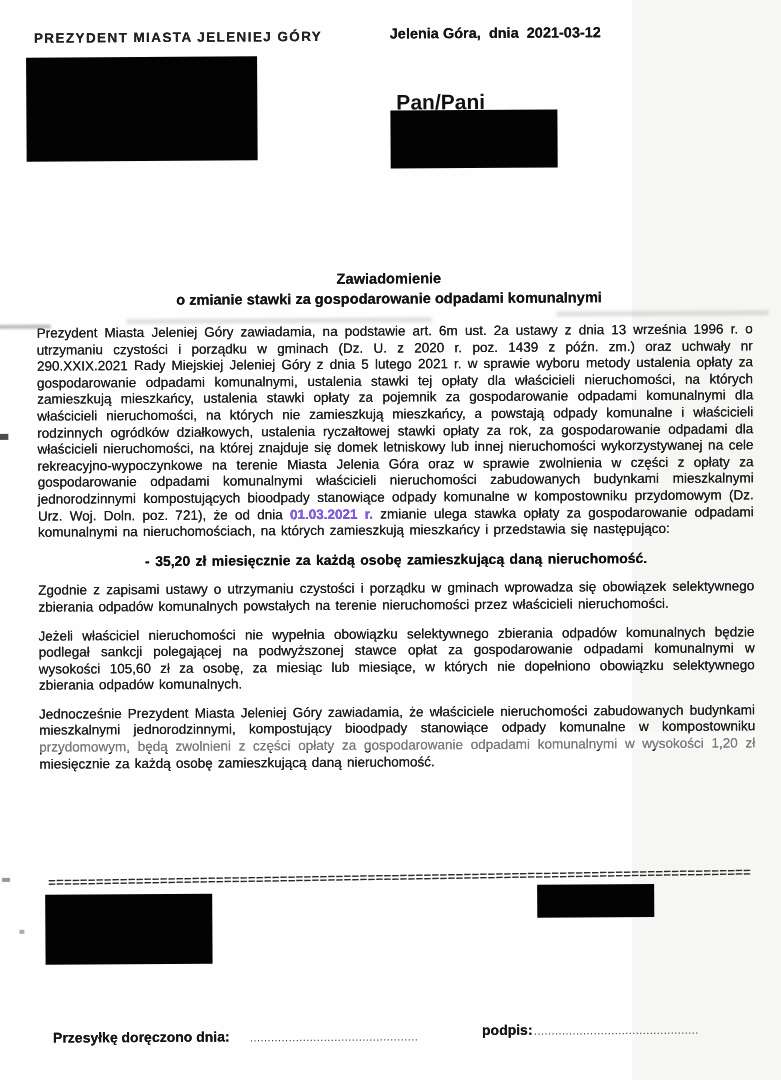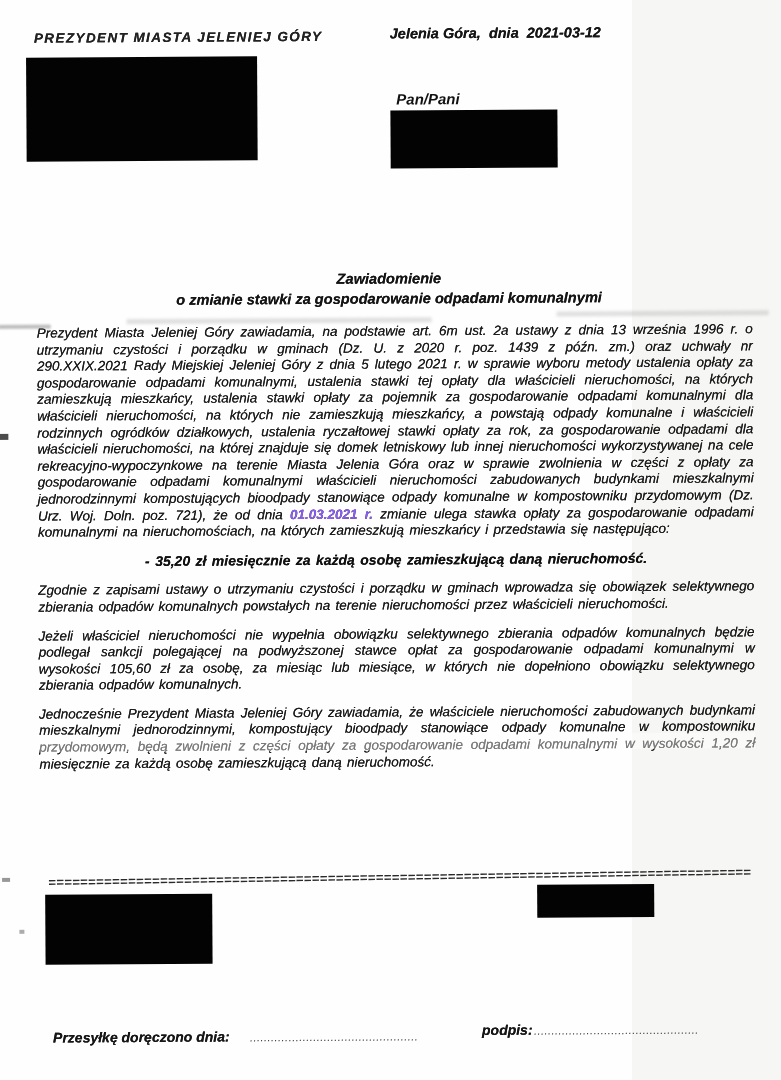--- a/index.html
+++ b/index.html
@@ -2,42 +2,42 @@
 <html><head>
 <meta charset="utf-8">
 <style>
   html,body{margin:0;padding:0;}
   body{
     width:781px;height:1080px;overflow:hidden;
     background:#f6f6f4;
     font-family:"Liberation Sans", sans-serif;
     color:#1a1a1a;
   }
-  .sheet{position:relative;width:632px;height:1080px;background:#fefefe;font-style:italic;}
+  .sheet{position:relative;width:632px;height:1080px;background:#fefefe;}
   .tilt{position:absolute;inset:0;transform:rotate(-0.35deg);transform-origin:50% 50%;}
 
   .letterhead{
     position:absolute;left:37px;top:29px;
     font-weight:700;font-size:13.5px;letter-spacing:1.4px;color:#222;
     text-shadow:0 0 .4px #222;
   }
   .dateline{
     position:absolute;right:28px;top:26px;
     font-weight:700;font-size:14.5px;white-space:pre;color:#161616;
     text-shadow:0 0 .4px #161616;
   }
   .redaction{position:absolute;background:#030303;}
   #red-sender{left:29px;top:56px;width:231px;height:104px;}
   #red-addressee{left:393px;top:111px;width:167px;height:58px;}
   #red-signature{left:43px;top:893px;width:167px;height:70px;}
   #red-stamp{left:535px;top:886px;width:117px;height:33px;}
 
   .addressee-label{
     position:absolute;left:399px;top:91px;
-    font-weight:700;font-size:15px;color:#111;
+    font-weight:700;font-size:21px;color:#111;
   }
 
   .title-block{
     position:absolute;left:0;top:269px;width:781px;
     text-align:center;font-weight:700;font-size:14.6px;line-height:20px;
     color:#151515;text-shadow:0 0 .4px #151515;
   }
 
   .body-text{
     position:absolute;left:38px;top:324px;width:716px;

